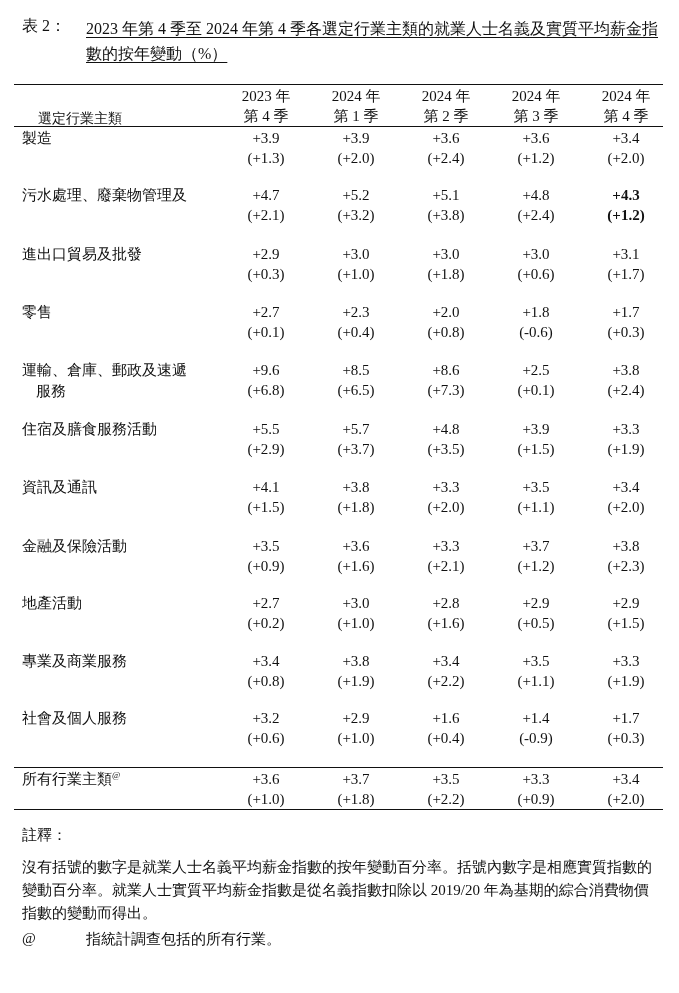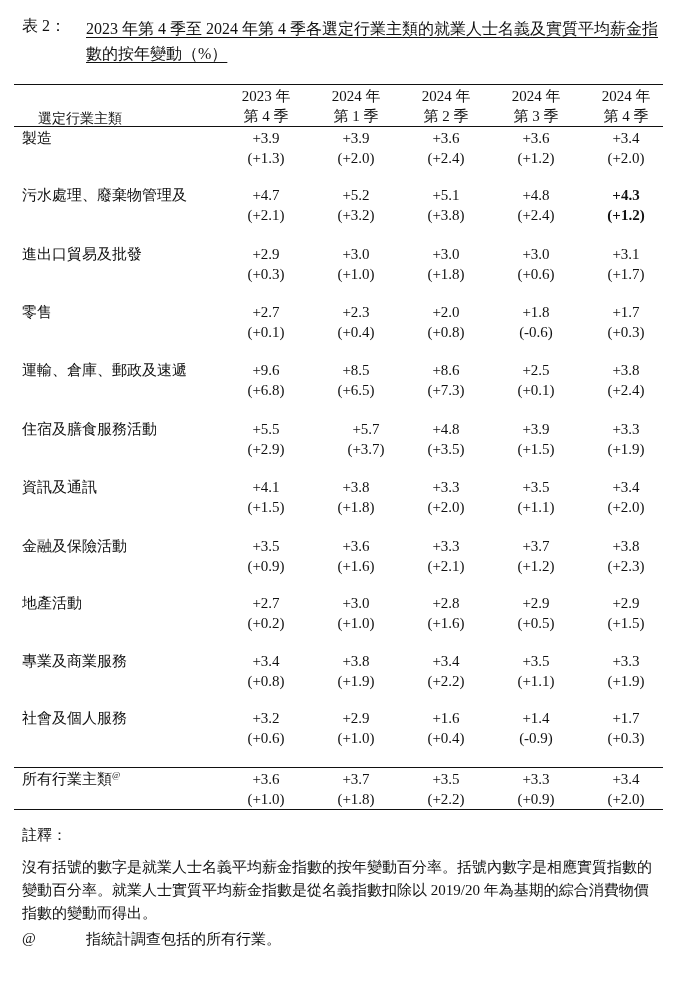--- a/index.html
+++ b/index.html
@@ -160,21 +160,21 @@
         <div class="cell" style="left: 482px;">
           <div>+1.8</div>
           <div>(-0.6)</div>
         </div>
         <div class="cell" style="left: 572px;">
           <div>+1.7</div>
           <div>(+0.3)</div>
         </div>
       </div>
       <div class="row" style="top: 276px;">
-        <div class="name"><span>運輸、倉庫、郵政及速遞</span></div>
+        <div class="name"><span>運輸、倉庫、郵政及速遞</span><span class="l2">服務</span></div>
         <div class="cell" style="left: 212px;">
           <div>+9.6</div>
           <div>(+6.8)</div>
         </div>
         <div class="cell" style="left: 302px;">
           <div>+8.5</div>
           <div>(+6.5)</div>
         </div>
         <div class="cell" style="left: 392px;">
           <div>+8.6</div>
@@ -188,21 +188,21 @@
           <div>+3.8</div>
           <div>(+2.4)</div>
         </div>
       </div>
       <div class="row" style="top: 335px;">
         <div class="name"><span>住宿及膳食服務活動</span><span class="l2"></span></div>
         <div class="cell" style="left: 212px;">
           <div>+5.5</div>
           <div>(+2.9)</div>
         </div>
-        <div class="cell" style="left: 312px;">
+        <div class="cell" style="left: 302px;">
           <div>+5.7</div>
           <div>(+3.7)</div>
         </div>
         <div class="cell" style="left: 392px;">
           <div>+4.8</div>
           <div>(+3.5)</div>
         </div>
         <div class="cell" style="left: 482px;">
           <div>+3.9</div>
           <div>(+1.5)</div>

